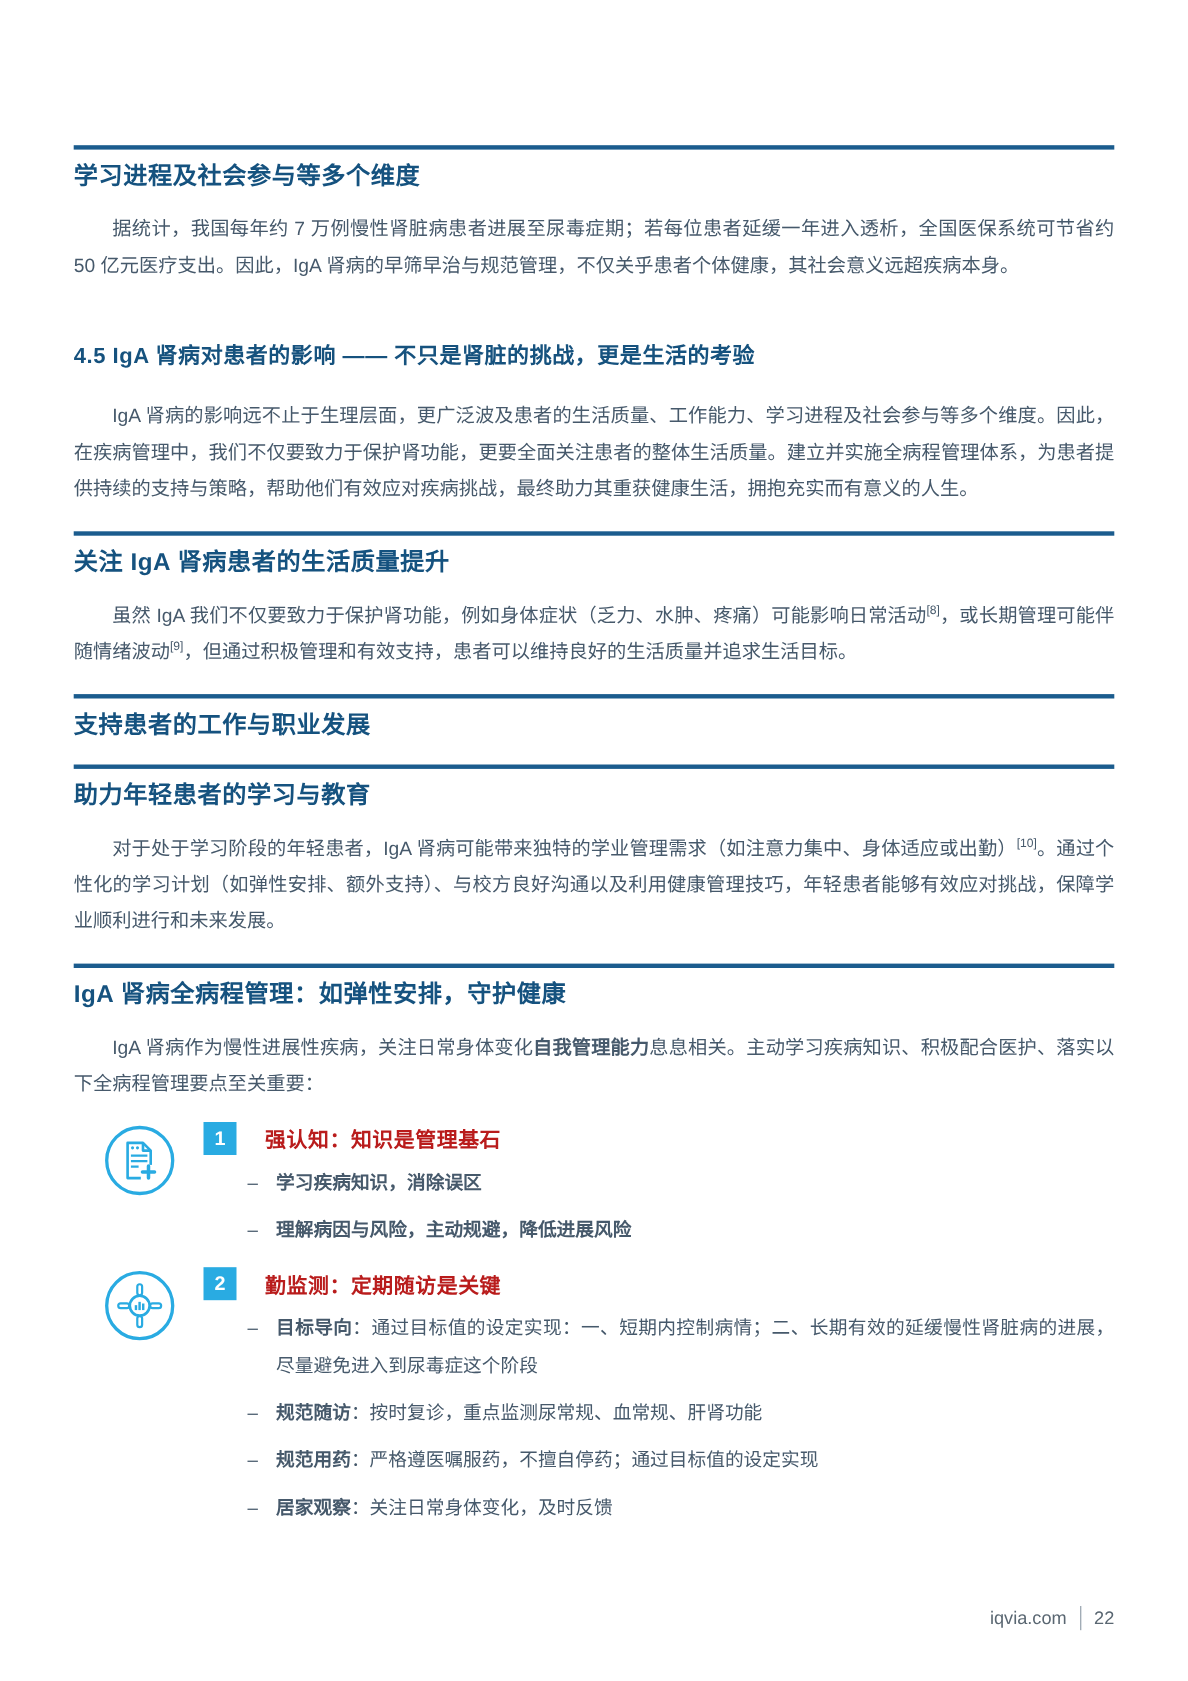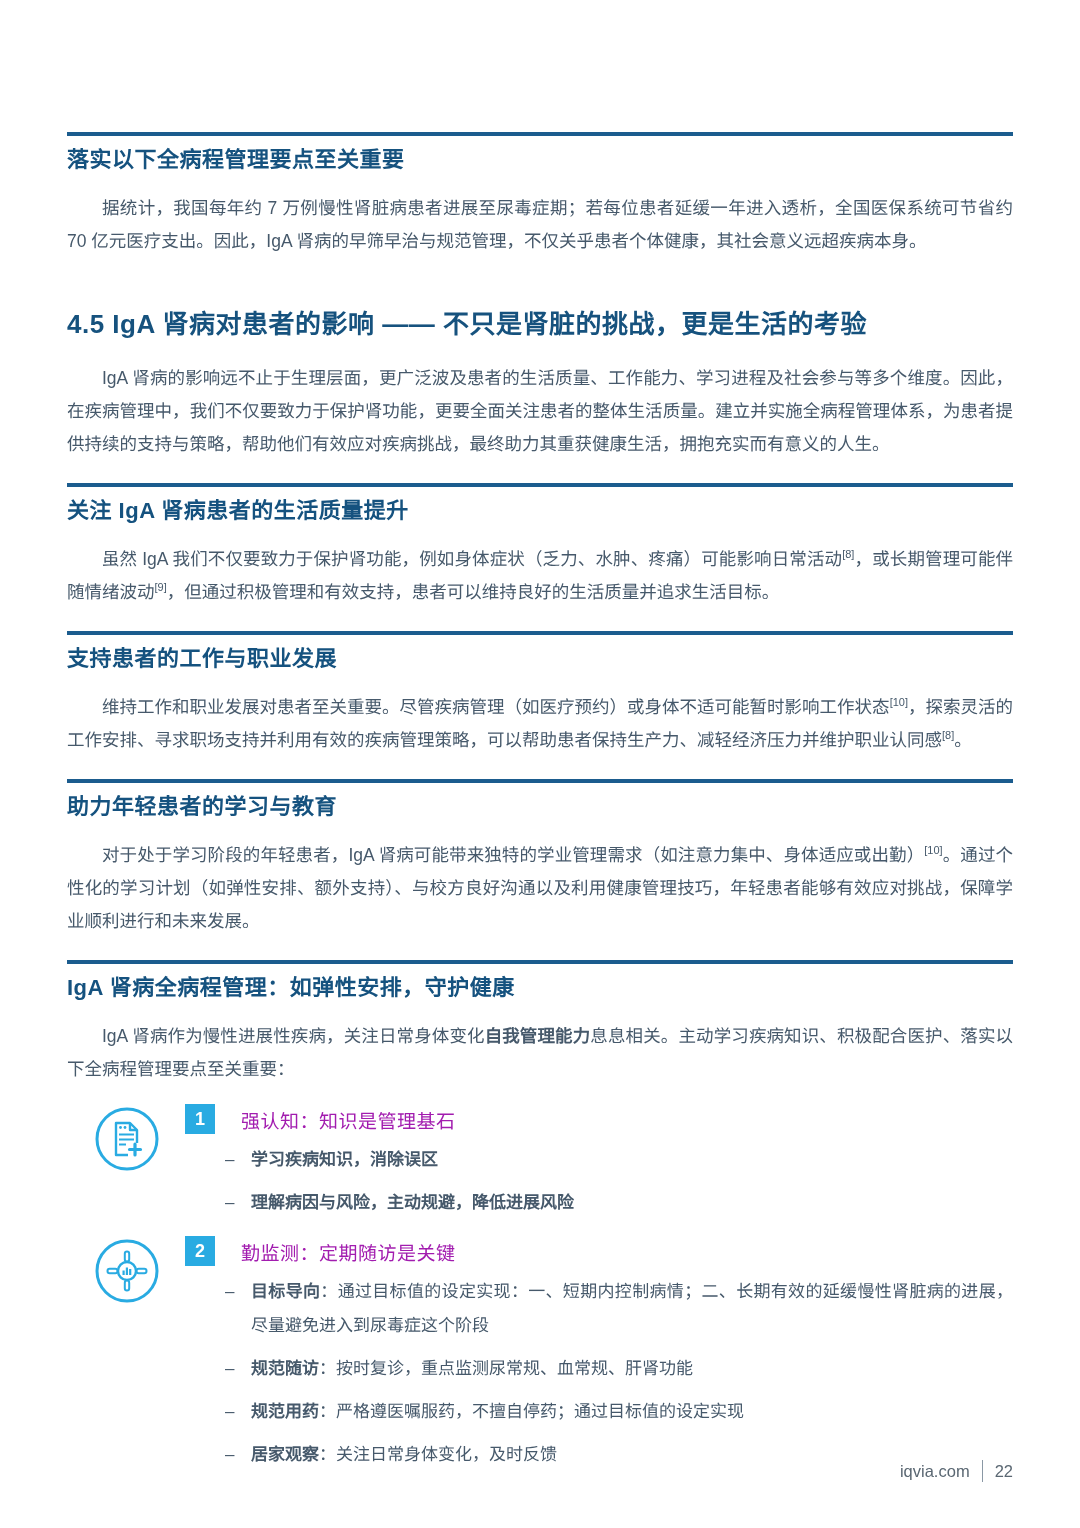--- a/index.html
+++ b/index.html
@@ -15,21 +15,21 @@
   .sec .rule{margin-top:22px;}
   .sec:first-child .rule{margin-top:0;}
   h2.sec-heading{
     margin:10px 0 0 0;
     font-size:22px;line-height:28px;
     font-weight:700;color:#15527F;
     letter-spacing:0.5px;
   }
   h1.chapter-title{
     margin:46px 0 0 0;
-    font-size:26px;line-height:40px;
+    font-size:20px;line-height:40px;
     font-weight:700;color:#16527E;
     letter-spacing:0.5px;
   }
   p.body{
     margin:18px 0 0 0;
     font-size:17.5px;line-height:33px;
     color:#46596B;
     text-indent:2em;
     text-align:justify;
   }
@@ -41,21 +41,21 @@
   .item-content{flex:1 1 auto;}
   .title-row{display:flex;align-items:center;}
   .num-square{
     width:30px;height:30px;flex:0 0 30px;
     background:#29ABE2;color:#ffffff;
     font-size:18px;font-weight:700;
     display:flex;align-items:center;justify-content:center;
     margin-right:26px;
   }
   .item-title{
-    font-size:19px;font-weight:400;color:#a21caf;
+    font-size:19px;font-weight:700;color:#b91c1c;
     letter-spacing:0.5px;
   }
   .bullets{margin-left:40px;margin-top:4px;}
   .bullet{display:flex;margin-top:9px;font-size:17px;line-height:34px;color:#46596B;}
   .bullet .dash{width:26px;flex:0 0 26px;color:#46596B;}
   .bullet .btext{flex:1 1 auto;text-align:justify;}
   .bullet .lead{font-weight:700;}
   .item-1 .bullet .btext{font-weight:600;}
   .footer{
     position:absolute;right:67px;bottom:46px;
@@ -69,37 +69,36 @@
   svg{display:block;}
 </style>
 </head>
 <body>
 
 <div class="page">
   <div class="content">
 
     <div class="sec">
       <div class="rule"></div>
-      <h2 class="sec-heading">落实以下全病程管理要点至关重要</h2>
-      <p class="body"><span>据统计，我国每年约 7 万例慢性肾脏病患者进展至尿毒症期；若每位患者延缓一年进入透析，全国医保系统可节省约 70 亿元医疗支出。因此，IgA 肾病的早筛早治与规范管理，不仅关乎患者个体健康，其社会意义远超疾病本身。</span></p>
+      <h2 class="sec-heading">学习进程及社会参与等多个维度</h2>
+      <p class="body"><span>据统计，我国每年约 7 万例慢性肾脏病患者进展至尿毒症期；若每位患者延缓一年进入透析，全国医保系统可节省约 50 亿元医疗支出。因此，IgA 肾病的早筛早治与规范管理，不仅关乎患者个体健康，其社会意义远超疾病本身。</span></p>
     </div>
 
     <h1 class="chapter-title">4.5 IgA 肾病对患者的影响 —— 不只是肾脏的挑战，更是生活的考验</h1>
     <p class="body"><span>IgA 肾病的影响远不止于生理层面，更广泛波及患者的生活质量、工作能力、学习进程及社会参与等多个维度。因此，在疾病管理中，我们不仅要致力于保护肾功能，更要全面关注患者的整体生活质量。建立并实施全病程管理体系，为患者提供持续的支持与策略，帮助他们有效应对疾病挑战，最终助力其重获健康生活，拥抱充实而有意义的人生。</span></p>
 
     <div class="sec">
       <div class="rule"></div>
       <h2 class="sec-heading">关注 IgA 肾病患者的生活质量提升</h2>
       <p class="body"><span>虽然 IgA 我们不仅要致力于保护肾功能，例如身体症状（乏力、水肿、疼痛）可能影响日常活动</span><sup class="ref">[8]</sup><span>，或长期管理可能伴随情绪波动</span><sup class="ref">[9]</sup><span>，但通过积极管理和有效支持，患者可以维持良好的生活质量并追求生活目标。</span></p>
     </div>
 
     <div class="sec">
       <div class="rule"></div>
       <h2 class="sec-heading">支持患者的工作与职业发展</h2>
-      <p class="body"><span>维持工作和职业发展对患者至关重要。尽管疾病管理（如医疗预约）或身体不适可能暂时影响工作状态</span><sup class="ref">[10]</sup><span>，探索灵活的工作安排、寻求职场支持并利用有效的疾病管理策略，可以帮助患者保持生产力、减轻经济压力并维护职业认同感</span><sup class="ref">[8]</sup><span>。</span></p>
     </div>
 
     <div class="sec">
       <div class="rule"></div>
       <h2 class="sec-heading">助力年轻患者的学习与教育</h2>
       <p class="body"><span>对于处于学习阶段的年轻患者，IgA 肾病可能带来独特的学业管理需求（如注意力集中、身体适应或出勤）</span><sup class="ref">[10]</sup><span>。通过个性化的学习计划（如弹性安排、额外支持）、与校方良好沟通以及利用健康管理技巧，年轻患者能够有效应对挑战，保障学业顺利进行和未来发展。</span></p>
     </div>
 
     <div class="sec">
       <div class="rule"></div>

